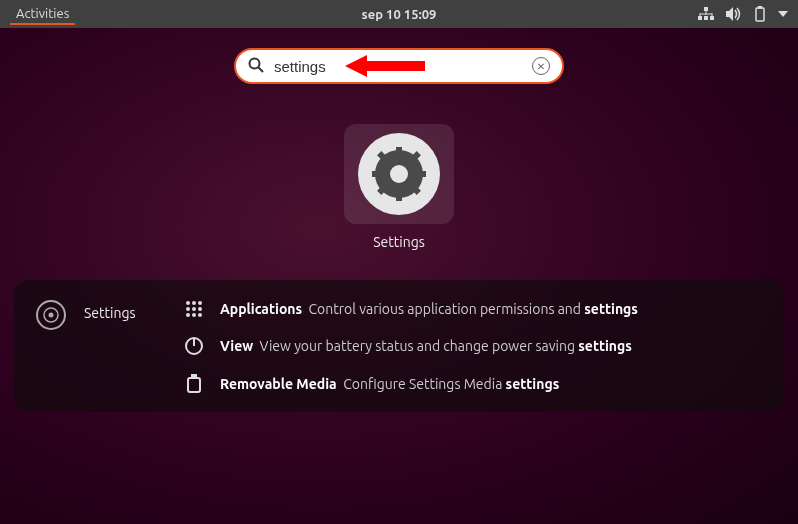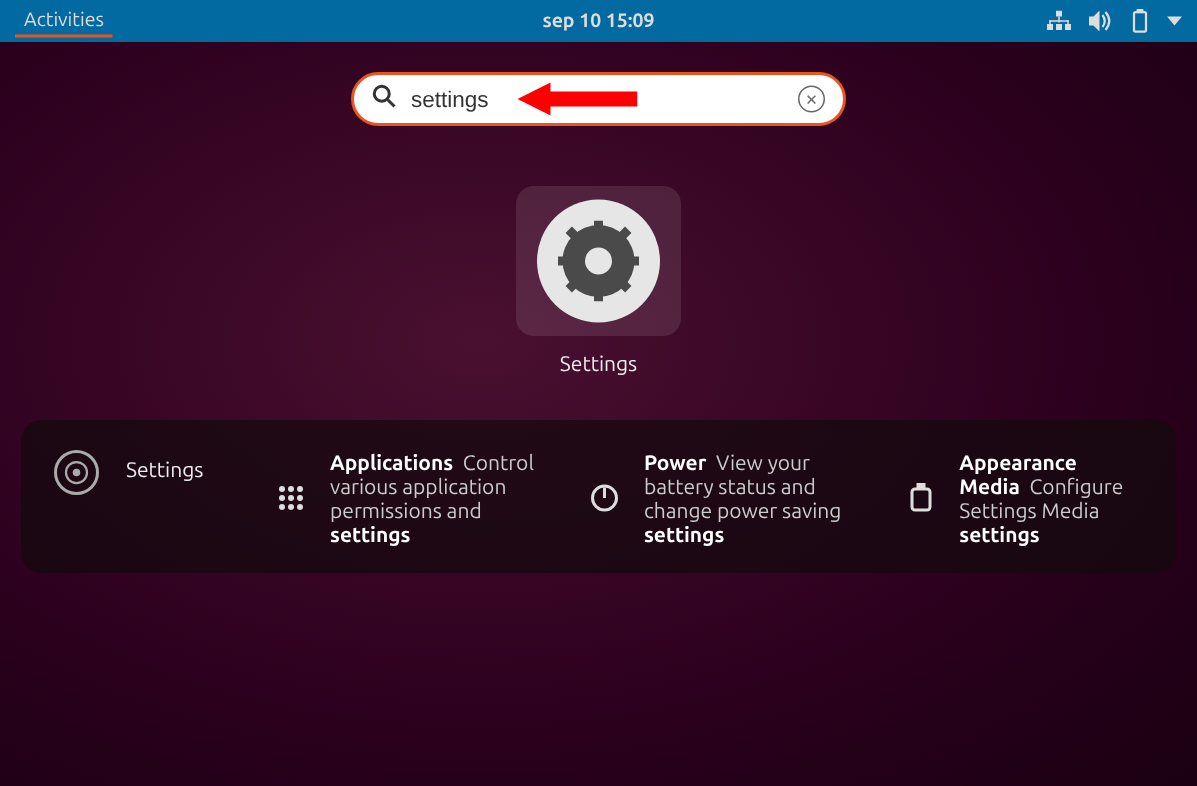--- a/index.html
+++ b/index.html
@@ -7,21 +7,21 @@
   width: 798px;
   height: 524px;
   background: #2c001e;
   font-family: Ubuntu, Cantarell, sans-serif;
   color: #fff;
   overflow: hidden;
   position: relative;
 }
 .topbar {
   height: 28px;
-  background: #0369a1;
+  background: #404040;
   display: flex;
   align-items: center;
   padding: 0 10px;
   font-size: 13px;
   color: #ddd;
 }
 .topbar .activities {
   padding: 3px 6px;
   border-bottom: 2px solid #e95420;
 }
@@ -148,21 +148,21 @@
 .source-row .src-name {
   font-size: 14px;
   color: #eee;
   width: 80px;
   padding-top: 5px;
   flex-shrink: 0;
 }
 .result-list {
   flex: 1;
   display: flex;
-  flex-direction: row;
+  flex-direction: column;
   gap: 18px;
 }
 .result-item {
   display: flex;
   align-items: center;
   gap: 14px;
   cursor: pointer;
 }
 .result-item .ri-icon {
   width: 24px;
@@ -301,33 +301,33 @@
         </div>
 
         <div class="result-item">
           <span class="ri-icon">
             <svg width="20" height="20" viewBox="0 0 20 20">
                 <circle cx="10" cy="10" r="8" fill="none" stroke="#ddd" stroke-width="2"></circle>
                 <line x1="10" y1="3" x2="10" y2="10" stroke="#ddd" stroke-width="2"></line>
               </svg>
           </span>
           <span class="ri-text">
-            <b>Power</b>&nbsp;&nbsp;<span>View your battery status and change power saving </span><strong>settings</strong>
+            <b>View</b>&nbsp;&nbsp;<span>View your battery status and change power saving </span><strong>settings</strong>
           </span>
         </div>
 
         <div class="result-item">
           <span class="ri-icon">
             <svg width="16" height="20" viewBox="0 0 16 20">
                 <rect x="2" y="4" width="12" height="14" rx="2" fill="none" stroke="#ddd" stroke-width="2"></rect>
                 <rect x="5" y="0" width="6" height="4" fill="#ddd"></rect>
               </svg>
           </span>
           <span class="ri-text">
-            <b>Appearance Media</b>&nbsp;&nbsp;<span>Configure Settings Media </span><strong>settings</strong>
+            <b>Removable Media</b>&nbsp;&nbsp;<span>Configure Settings Media </span><strong>settings</strong>
           </span>
         </div>
 
 
       </div>
     </div>
   </div>
 
 </div>
 

